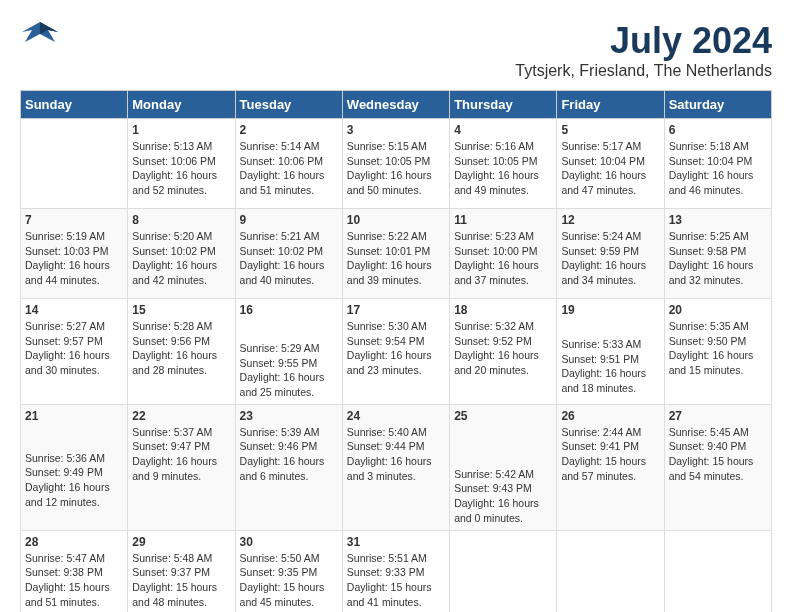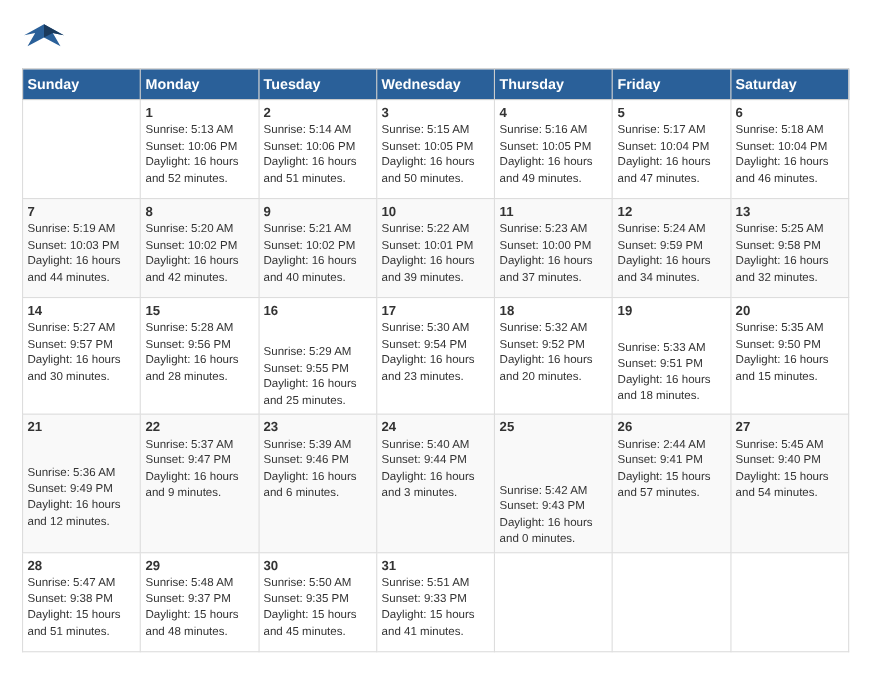--- a/index.html
+++ b/index.html
@@ -90,20 +90,24 @@
   </style>
 </head>
 <body>
 
 <div class="header">
   <div class="logo">
     <svg class="logo-bird" viewBox="0 0 40 32">
       <polygon points="20,2 38,12 28,10 35,22 20,14 5,22 12,10 2,12" fill="#2a6099"></polygon>
       <polygon points="20,2 38,12 28,10 20,14" fill="#1a3a5c"></polygon>
     </svg>
+  </div>
+  <div class="title-block">
+    <div class="month-year">July 2024</div>
+    <div class="location">Tytsjerk, Friesland, The Netherlands</div>
   </div>
 </div>
 
 <table>
   <thead>
     <tr>
     <th>Sunday</th>
         <th>Monday</th>
         <th>Tuesday</th>
         <th>Wednesday</th>

